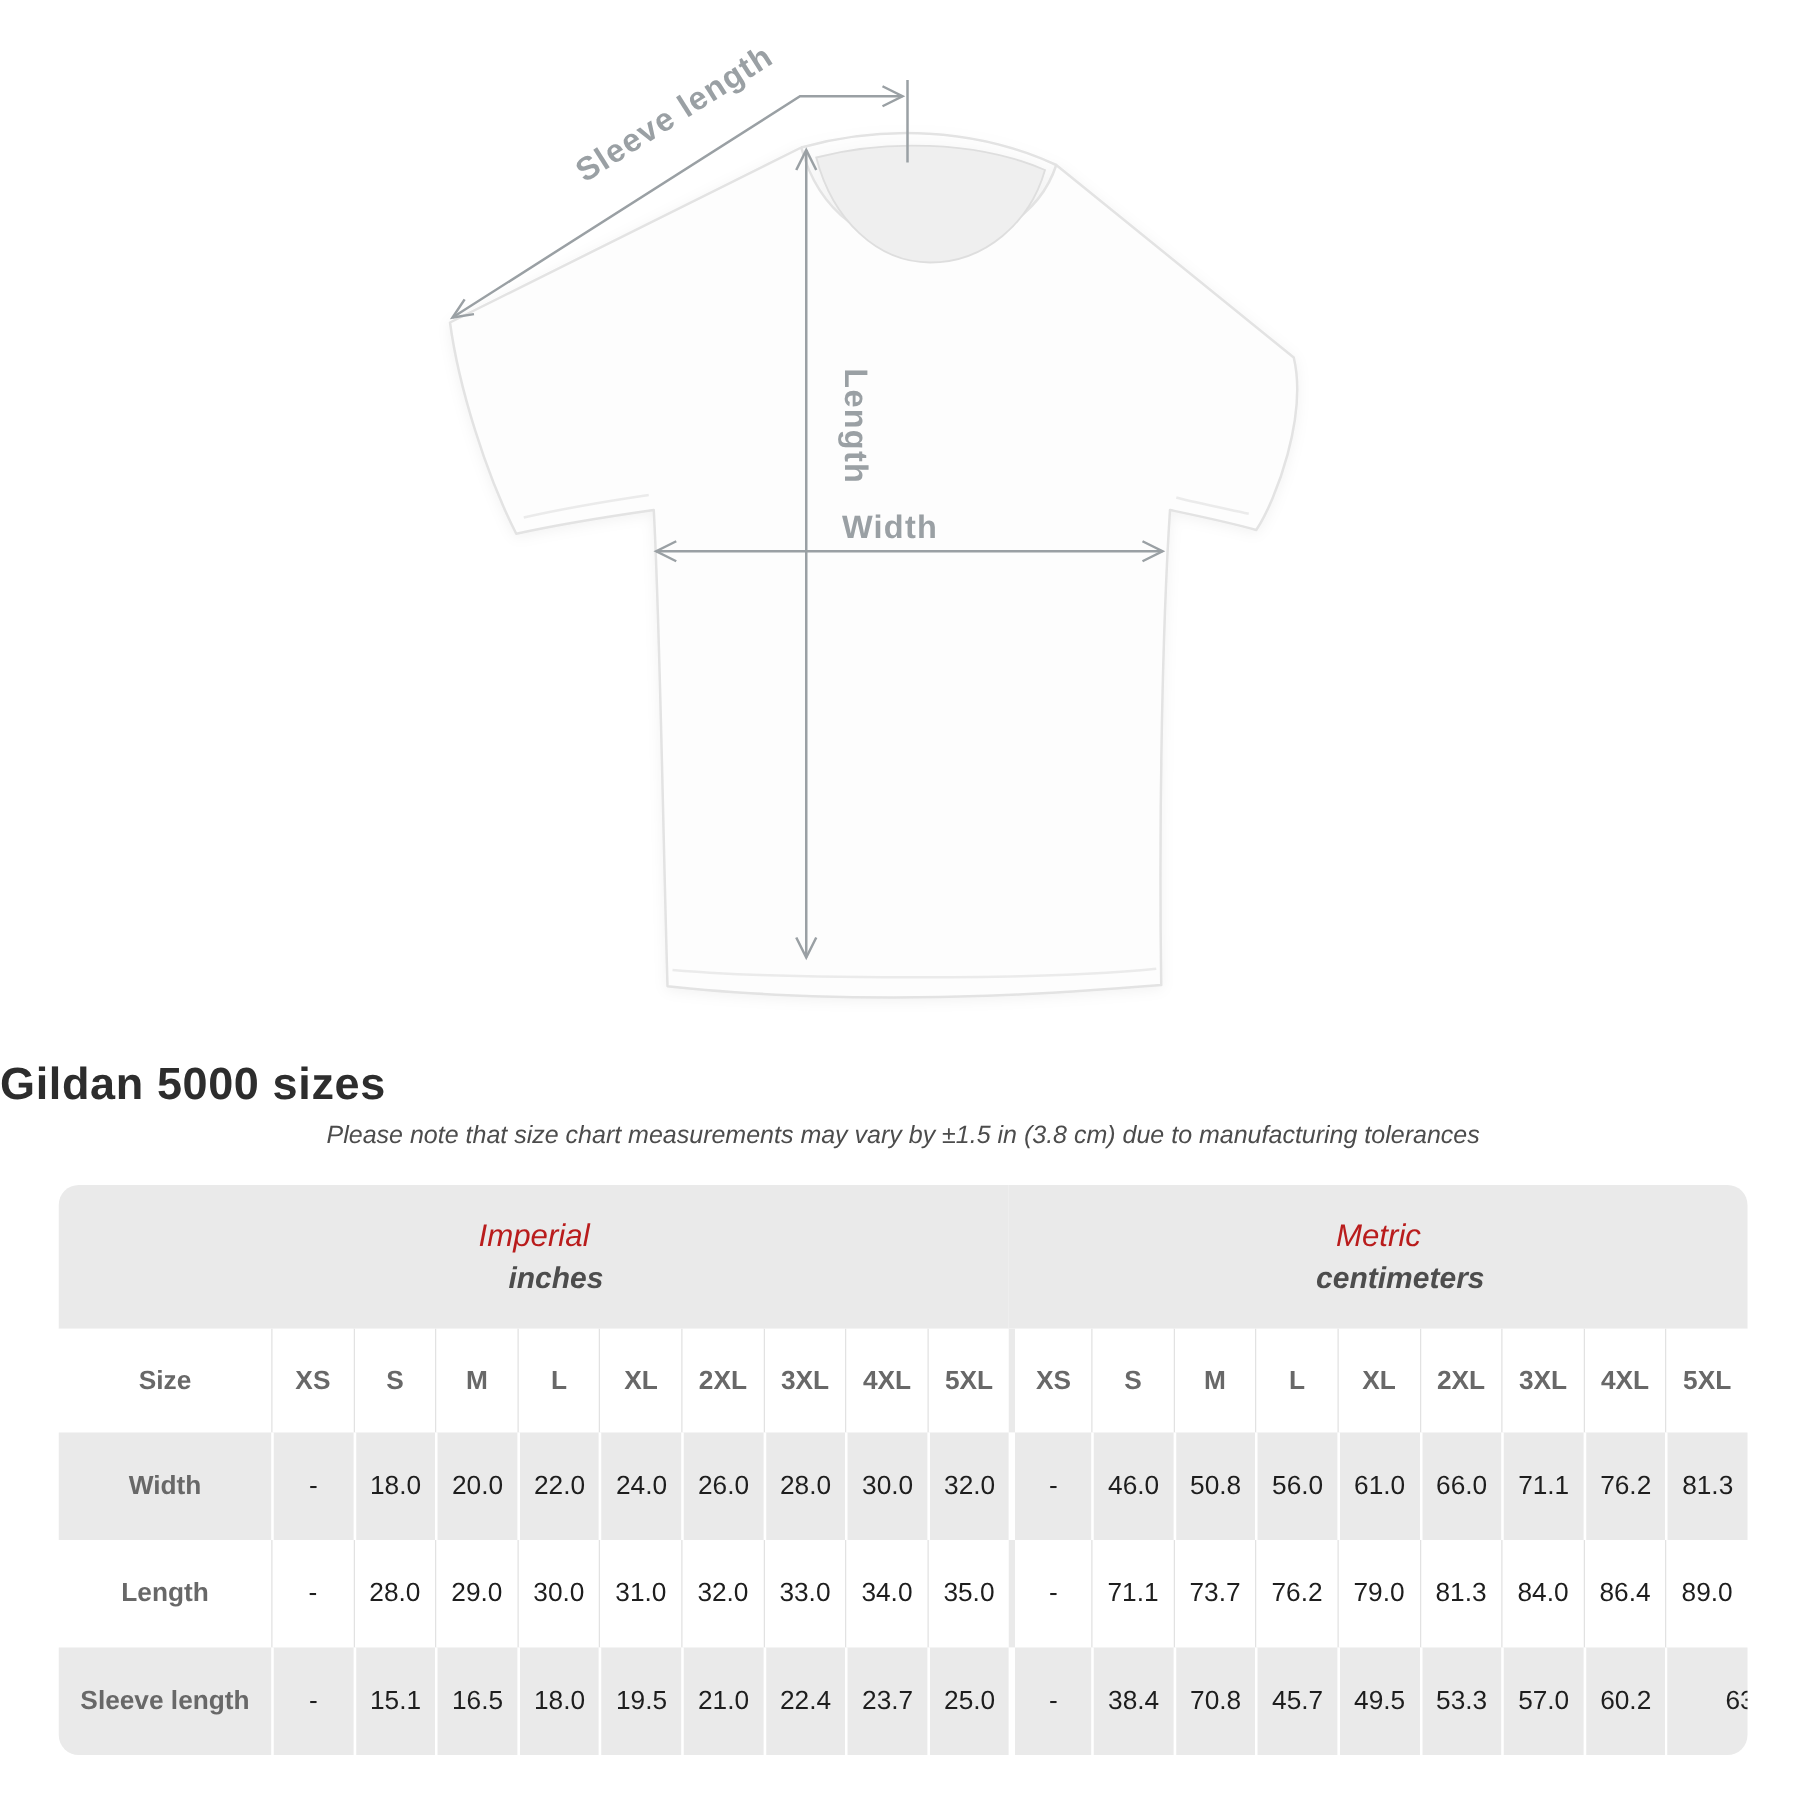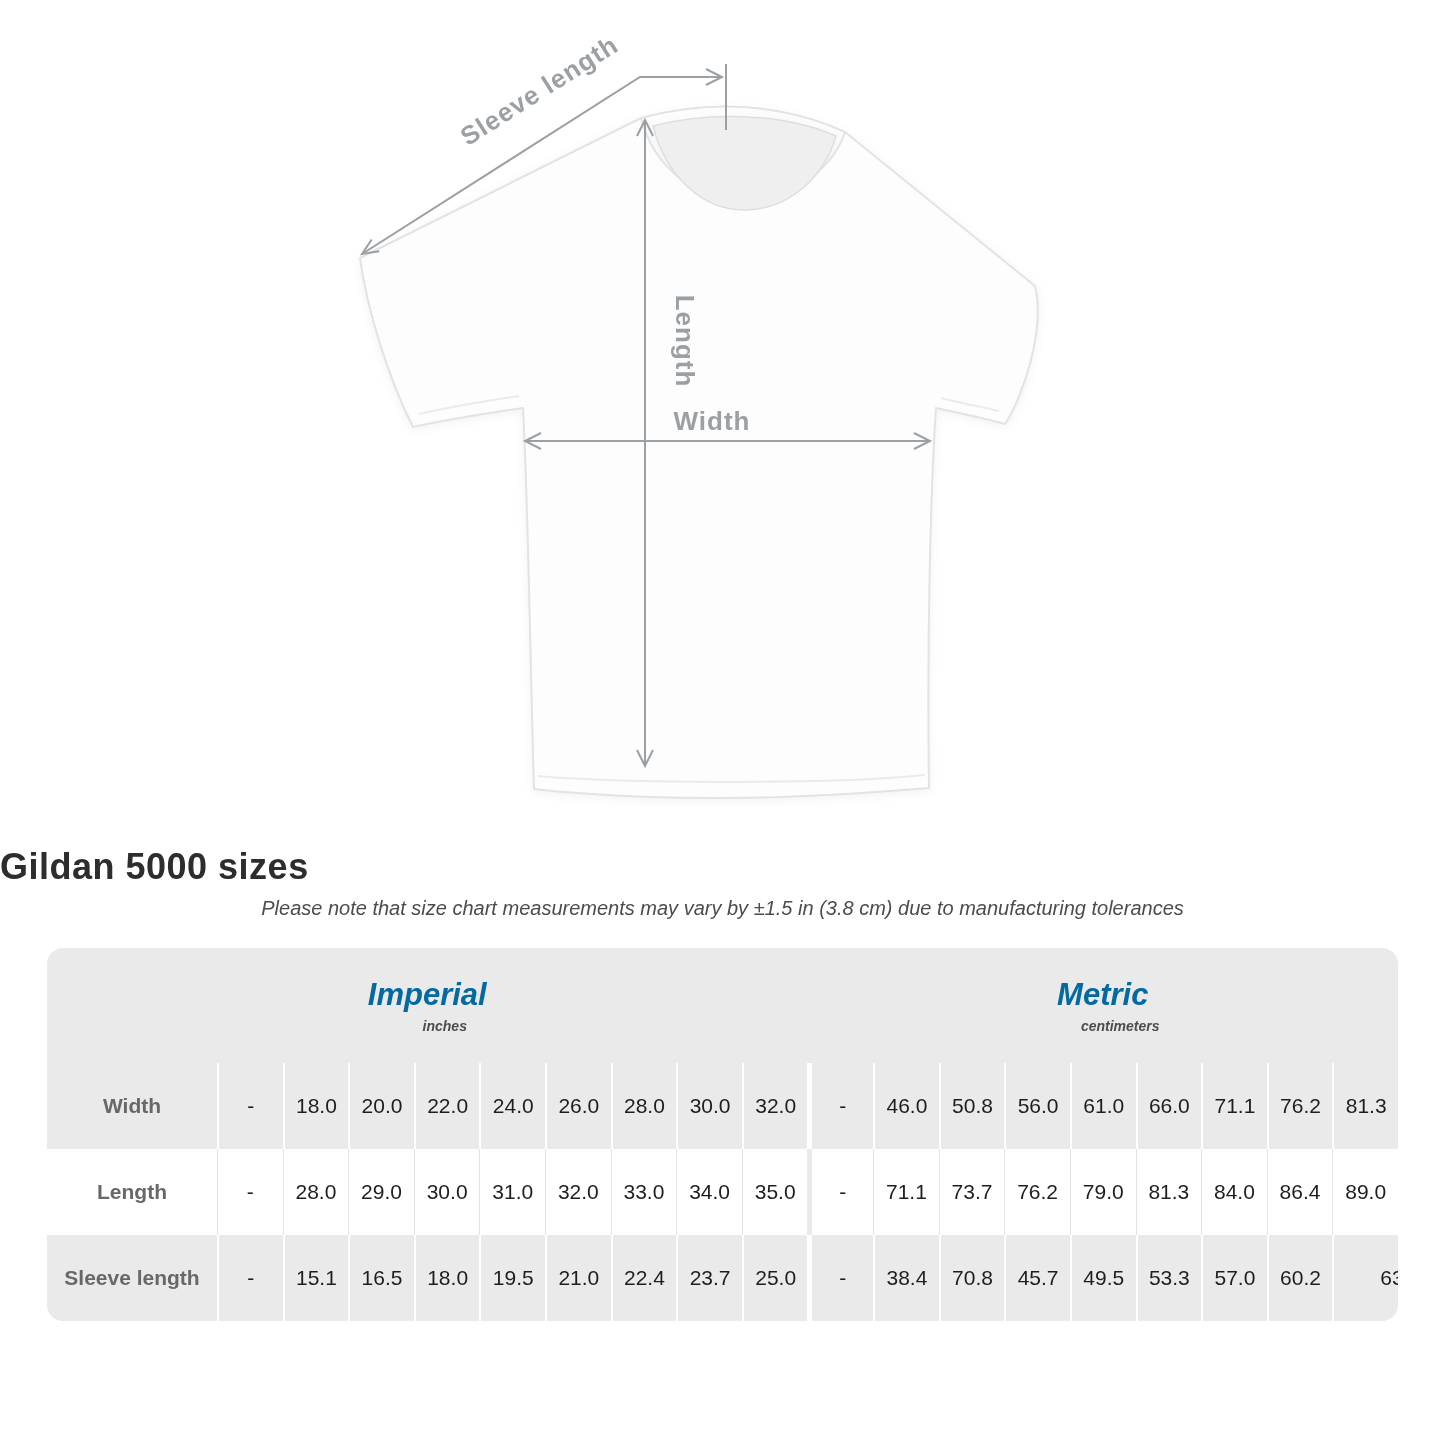--- a/index.html
+++ b/index.html
@@ -26,22 +26,22 @@
     width:100%;border-collapse:separate;border-spacing:0;table-layout:fixed;
   }
   .size-table th,.size-table td{
     text-align:center;vertical-align:middle;padding:0;
     font-size:21px;overflow:hidden;white-space:nowrap;
   }
   
   tr.group-row th{height:115px;background:#eaeaea;}
   th.group-imperial{border-top-left-radius:16px;}
   th.group-metric{border-top-right-radius:16px;}
-  .g-title{font-weight:bold;font-style:italic;font-size:31px;color:#0369a1;line-height:1;}
-  .g-unit{font-style:italic;font-size:14px;color:#4d4d4d;margin-top:9px;line-height:1;padding-left:35px;}
+  .g-title{font-weight:normal;font-style:italic;font-size:25px;color:#b91c1c;line-height:1;}
+  .g-unit{font-style:italic;font-size:24px;color:#4d4d4d;margin-top:9px;line-height:1;padding-left:35px;}
   
   tr.header-row th{height:83px;background:#ffffff;font-weight:bold;color:#686868;}
   
   tr.data-row td{height:86px;}
   tr.r-gray td{background:#eaeaea;}
   tr.r-white td{background:#ffffff;}
   td.row-label{font-weight:bold;color:#686868;}
   td.value{color:#1e1e1e;}
   
   tr.r-white > *:not(:first-child){border-left:1px solid #e2e2e2;}
@@ -138,20 +138,42 @@
         <tr class="group-row">
           <th class="group-imperial" colspan="10">
             <div class="g-title">Imperial</div>
             <div class="g-unit">inches</div>
           </th>
           <th class="group-metric" colspan="9">
             <div class="g-title">Metric</div>
             <div class="g-unit">centimeters</div>
           </th>
         </tr>
+        <tr class="header-row r-white" id="size-header-row">
+          <th>Size</th>
+
+        <th>XS</th>
+            <th>S</th>
+            <th>M</th>
+            <th>L</th>
+            <th>XL</th>
+            <th>2XL</th>
+            <th>3XL</th>
+            <th>4XL</th>
+            <th>5XL</th>
+            <th class="group-start">XS</th>
+            <th>S</th>
+            <th>M</th>
+            <th>L</th>
+            <th>XL</th>
+            <th>2XL</th>
+            <th>3XL</th>
+            <th>4XL</th>
+            <th>5XL</th>
+          </tr>
       </thead>
       <tbody id="table-body">
 
       <tr class="data-row r-gray">
             <td class="row-label">Width</td>
             <td class="value">-</td>
             <td class="value">18.0</td>
             <td class="value">20.0</td>
             <td class="value">22.0</td>
             <td class="value">24.0</td>

